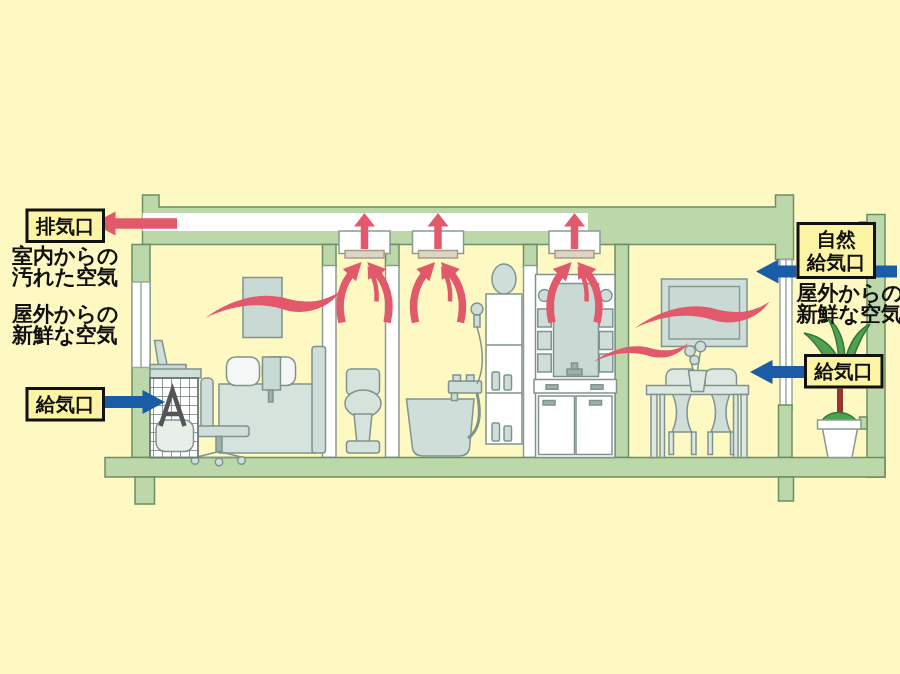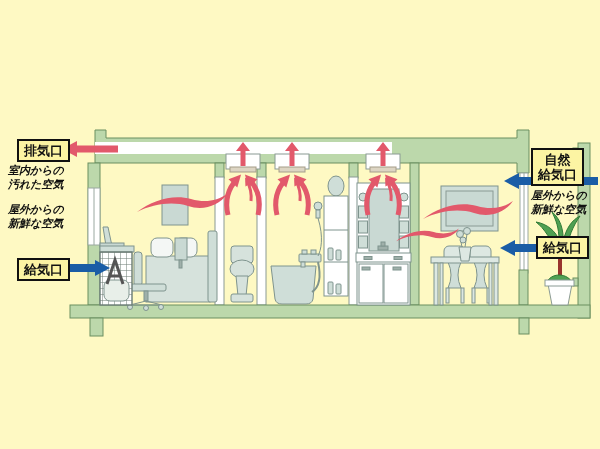--- a/index.html
+++ b/index.html
@@ -2,22 +2,22 @@
 <html><head>
 <meta charset="utf-8">
 <style>
   html,body{margin:0;padding:0;background:#fff;}
   #stage{position:relative;width:600px;height:449px;background:#fef9c3;overflow:hidden;
          font-family:"Liberation Sans","DejaVu Sans",sans-serif;padding-left:12px;}
   #scene{position:absolute;left:0;top:0;}
   .tag{position:absolute;background:#FCF4A3;border:2px solid #111;color:#111;
        font-weight:bold;font-size:13px;line-height:15px;padding:2px 5px;
        text-align:center;white-space:pre-line;box-sizing:border-box;}
-  .note{position:absolute;color:#111;font-size:11px;line-height:14px;
-        font-weight:bold;white-space:pre-line;font-style:italic;}
+  .note{position:absolute;color:#111;font-size:14px;line-height:14px;
+        font-weight:bold;white-space:pre-line;}
 </style>
 </head>
 <body>
 
 <div id="stage">
 
 <svg id="scene" width="600" height="449" viewBox="0 0 600 449">
   <defs>
     <marker id="mred" markerUnits="userSpaceOnUse" markerWidth="14" markerHeight="14" refX="7" refY="7" orient="auto">
       <path d="M1,1 L13,7 L1,13 Z" fill="#E2596B"></path>

